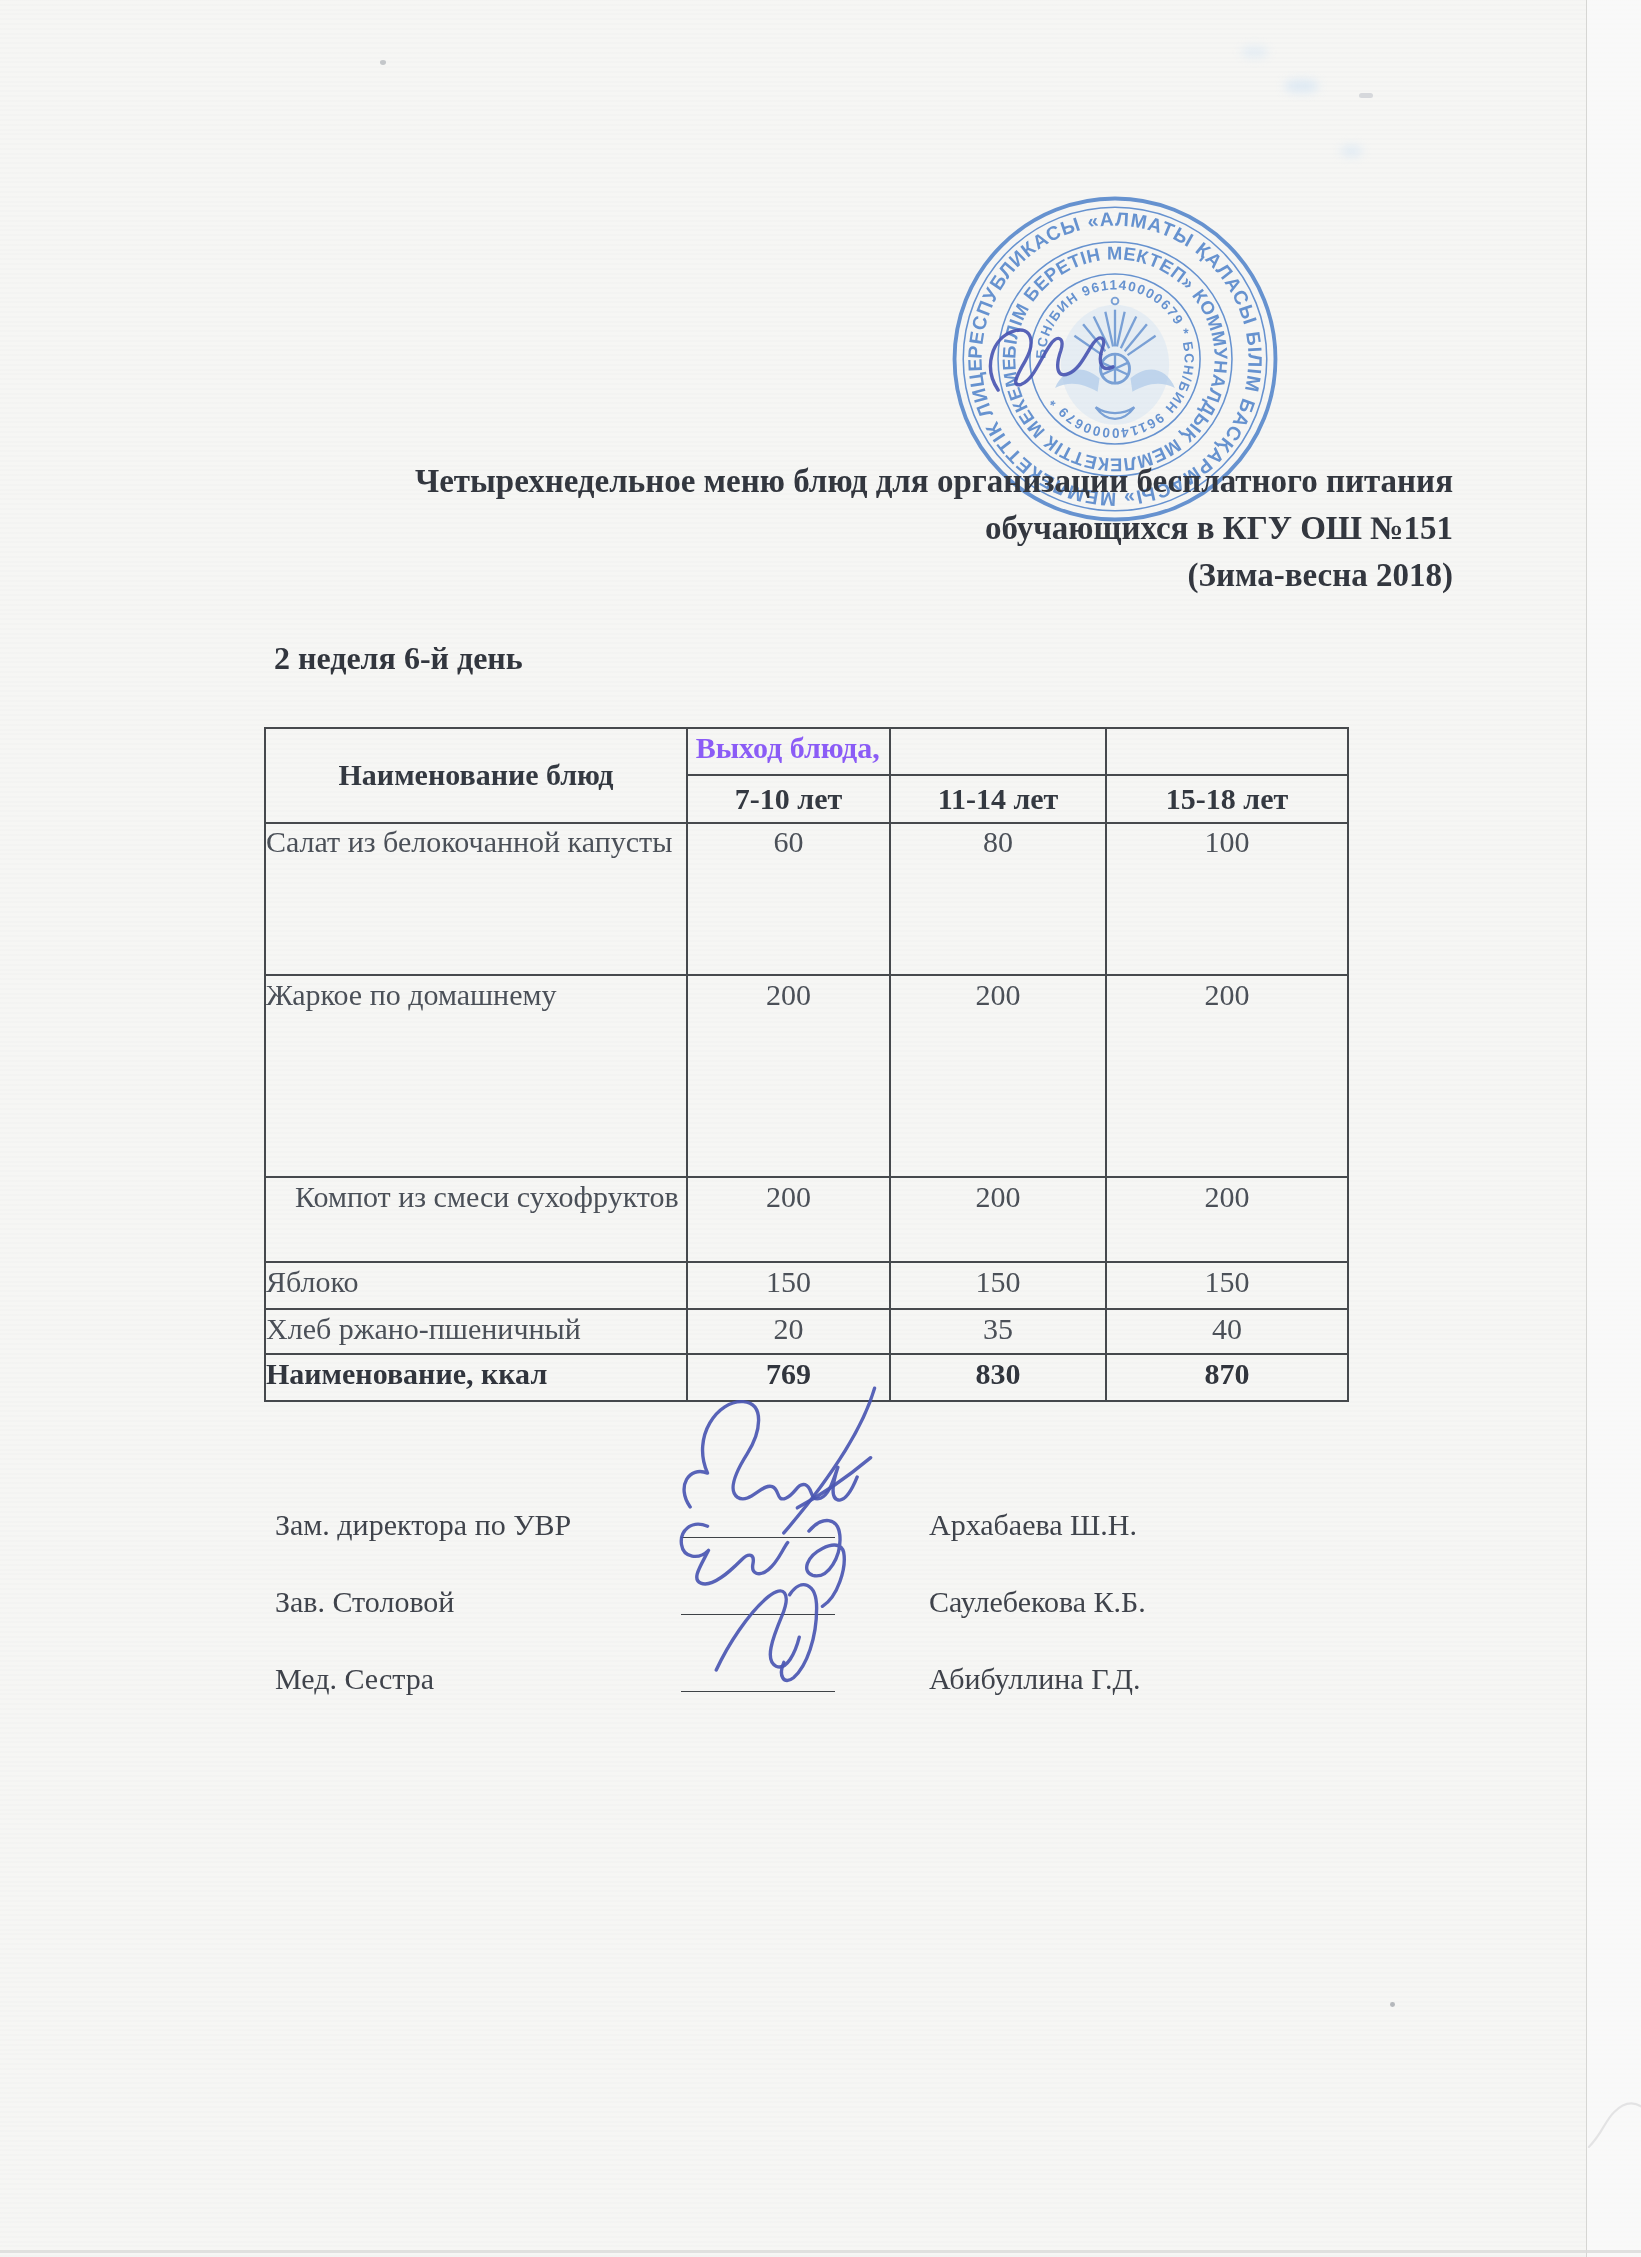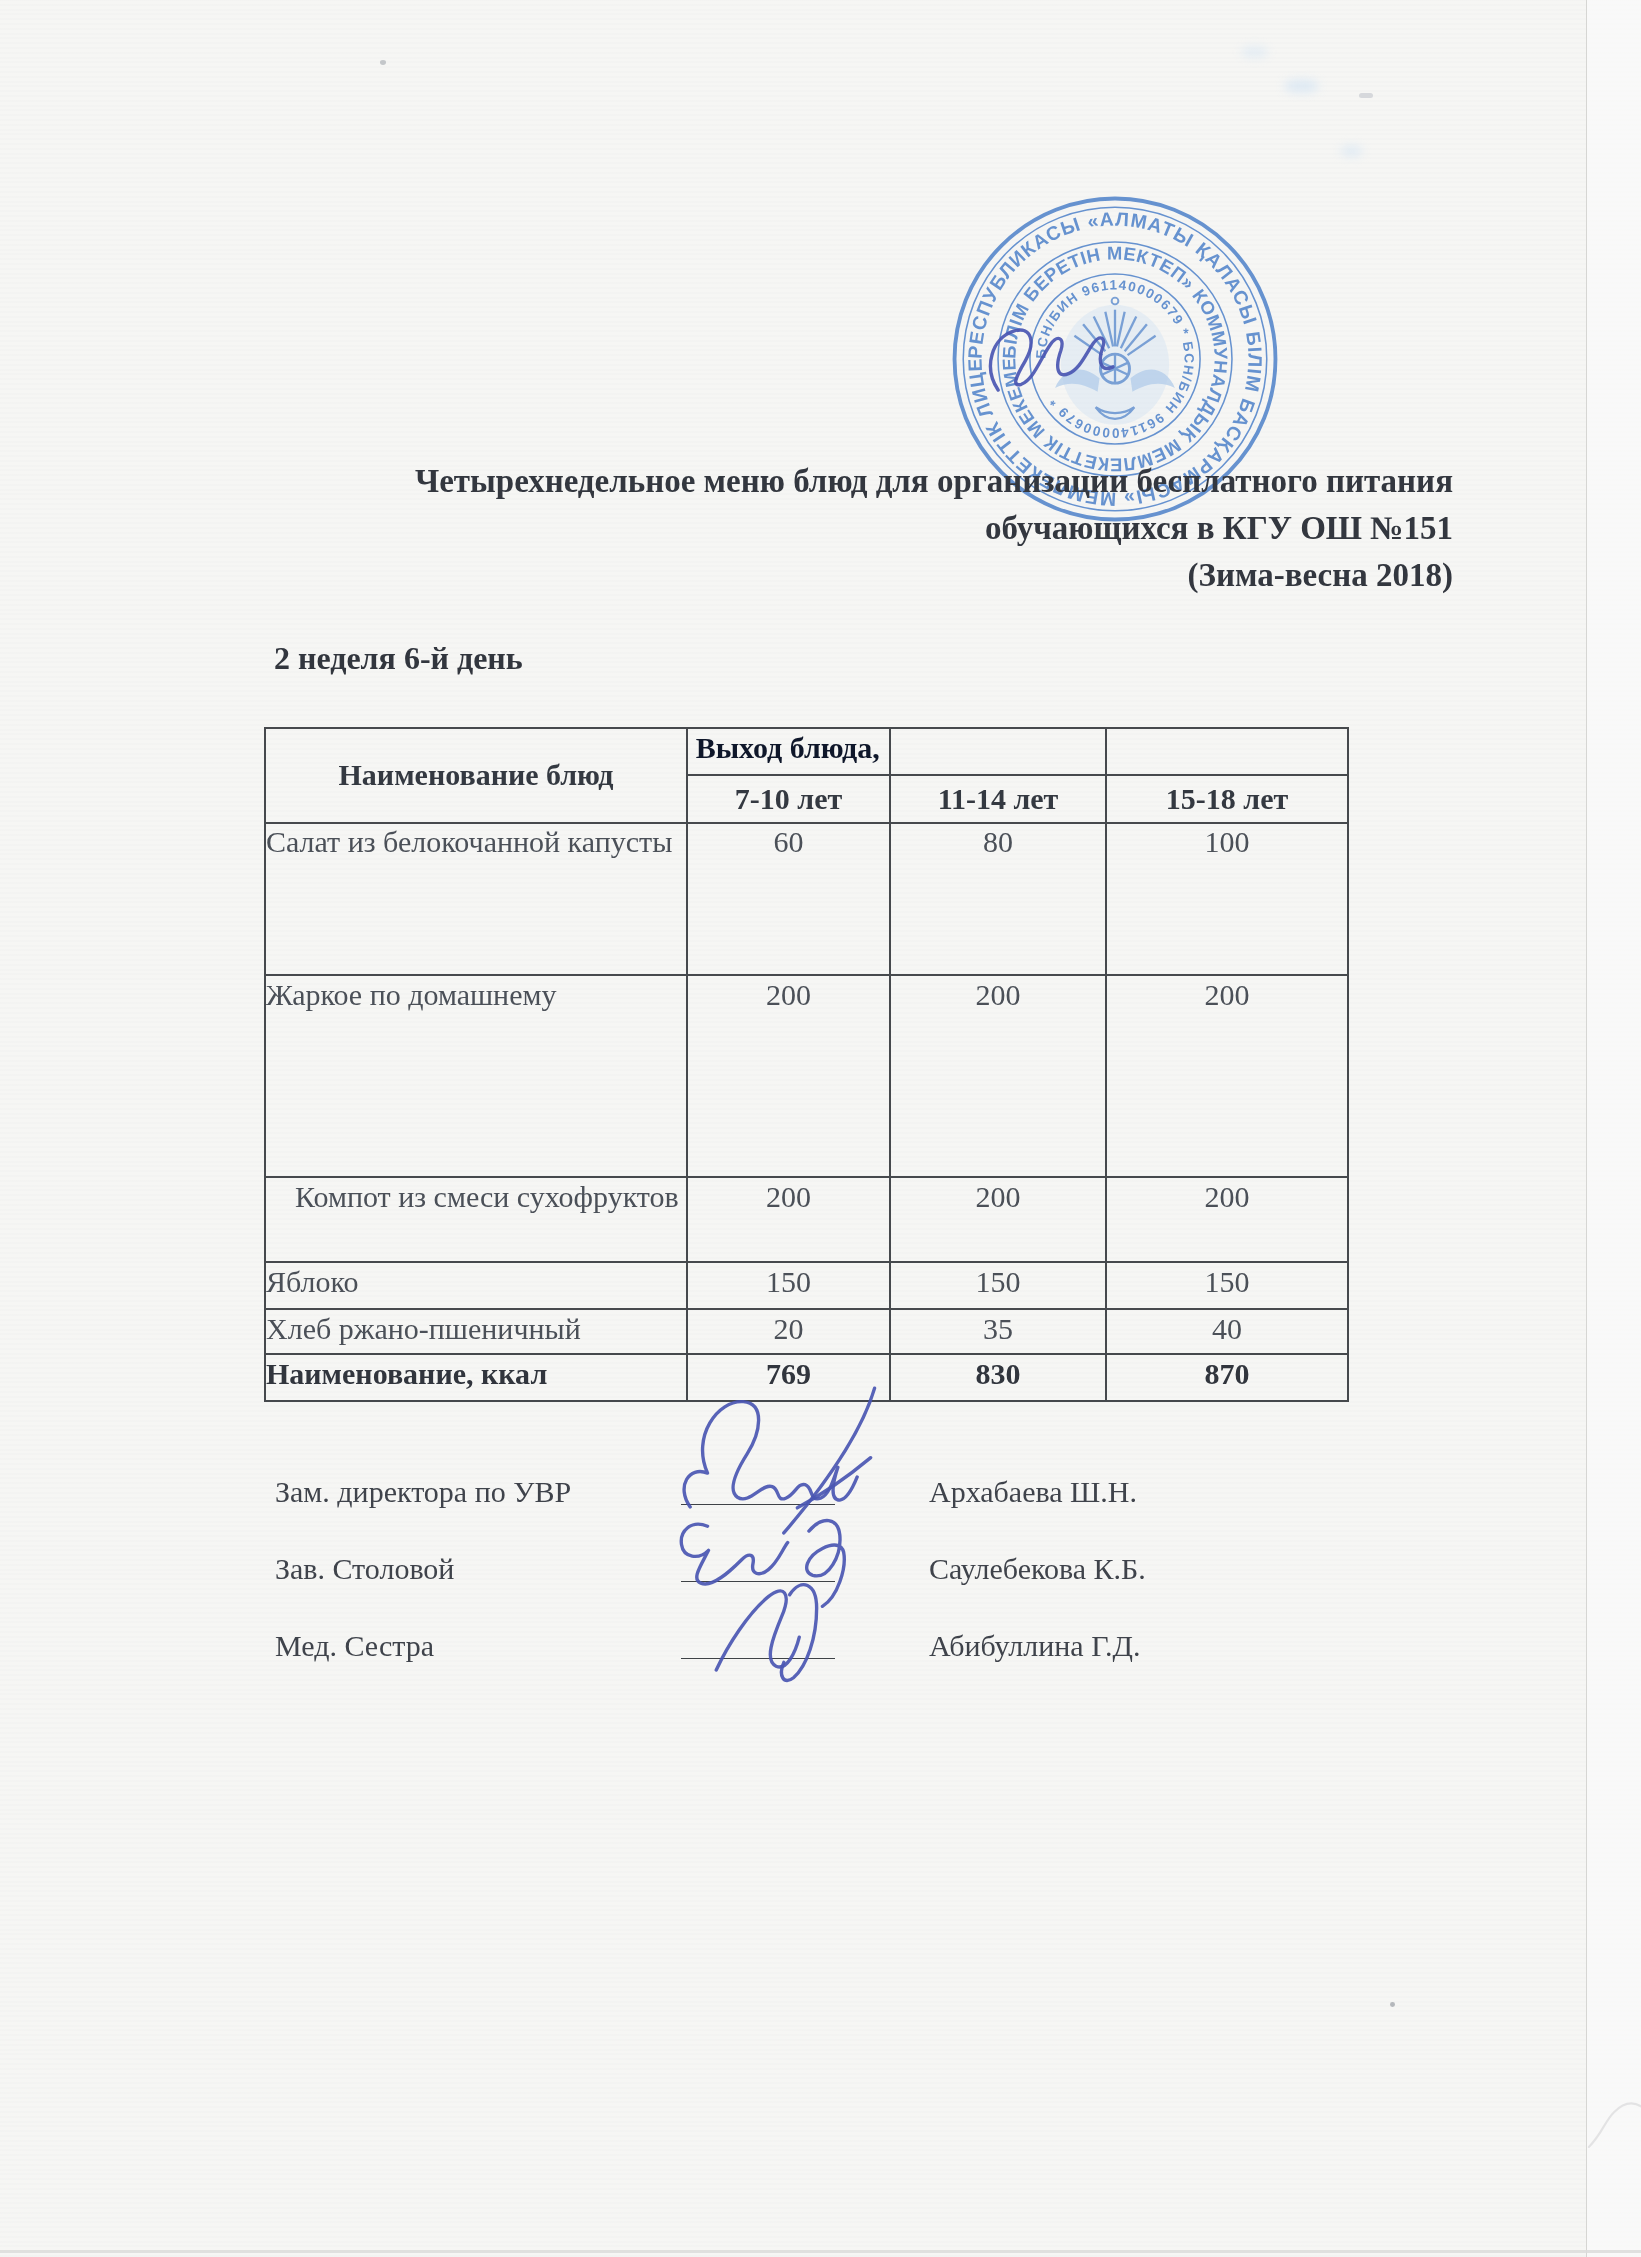--- a/index.html
+++ b/index.html
@@ -45,35 +45,35 @@
     position:absolute;left:264px;top:727px;z-index:2;
     border-collapse:collapse;table-layout:fixed;width:1083px;
     font-size:30px;color:#4b5058;
   }
   .menu-table td{border:2.9px solid #46494d;vertical-align:top;padding:1.9px 3.9px;overflow:hidden;}
   .menu-table .c1{width:422px;}
   .menu-table .c2{width:203px;}
   .menu-table .c3{width:216px;}
   .menu-table .c4{width:242px;}
   .menu-table .h-name{vertical-align:middle;text-align:center;font-weight:bold;color:#343941;}
-  .menu-table .h-out{font-weight:bold;color:#0f172a;padding-left:7.7px;height:41px;}
+  .menu-table .h-out{font-weight:bold;color:#8b5cf6;padding-left:7.7px;height:41px;}
   .menu-table tr.hrow2 td{height:42px;text-align:center;font-weight:bold;color:#343941;vertical-align:middle;}
   .menu-table td.c-name{padding-left:0;}
   .menu-table td.c-name.indent{padding-left:29px;}
   .menu-table td.c-val{text-align:center;}
   .menu-table tbody tr:nth-child(1) td{height:147px;}
   .menu-table tbody tr:nth-child(2) td{height:196px;}
   .menu-table tbody tr:nth-child(3) td{height:79px;}
   .menu-table tbody tr:nth-child(4) td{height:41px;}
   .menu-table tbody tr:nth-child(5) td{height:40px;}
   .menu-table tbody tr:nth-child(6) td{height:41px;}
   .menu-table tr.bold-row td{font-weight:bold;color:#31353d;}
 
   
-  .signatures{position:absolute;left:275px;top:1473px;width:1159px;z-index:2;font-size:30px;}
+  .signatures{position:absolute;left:275px;top:1506px;width:1159px;z-index:2;font-size:30px;}
   .sig-row{position:relative;height:77px;}
   .sig-role{position:absolute;left:0;top:1.9px;white-space:nowrap;}
   .sig-line{position:absolute;left:406px;top:0;width:154px;height:31px;border-bottom:1.9px solid #3e4246;}
   .sig-name{position:absolute;left:654px;top:1.9px;white-space:nowrap;}
 
   
   .ink{position:absolute;left:0;top:0;z-index:3;pointer-events:none;}
   .ink path{fill:none;stroke:var(--ink-color,#4a56b2);stroke-width:3.5;stroke-linecap:round;stroke-linejoin:round;opacity:.92;}
   .ink path.hair{stroke:#b8b8bb;stroke-width:2.2;opacity:.9;}
 

